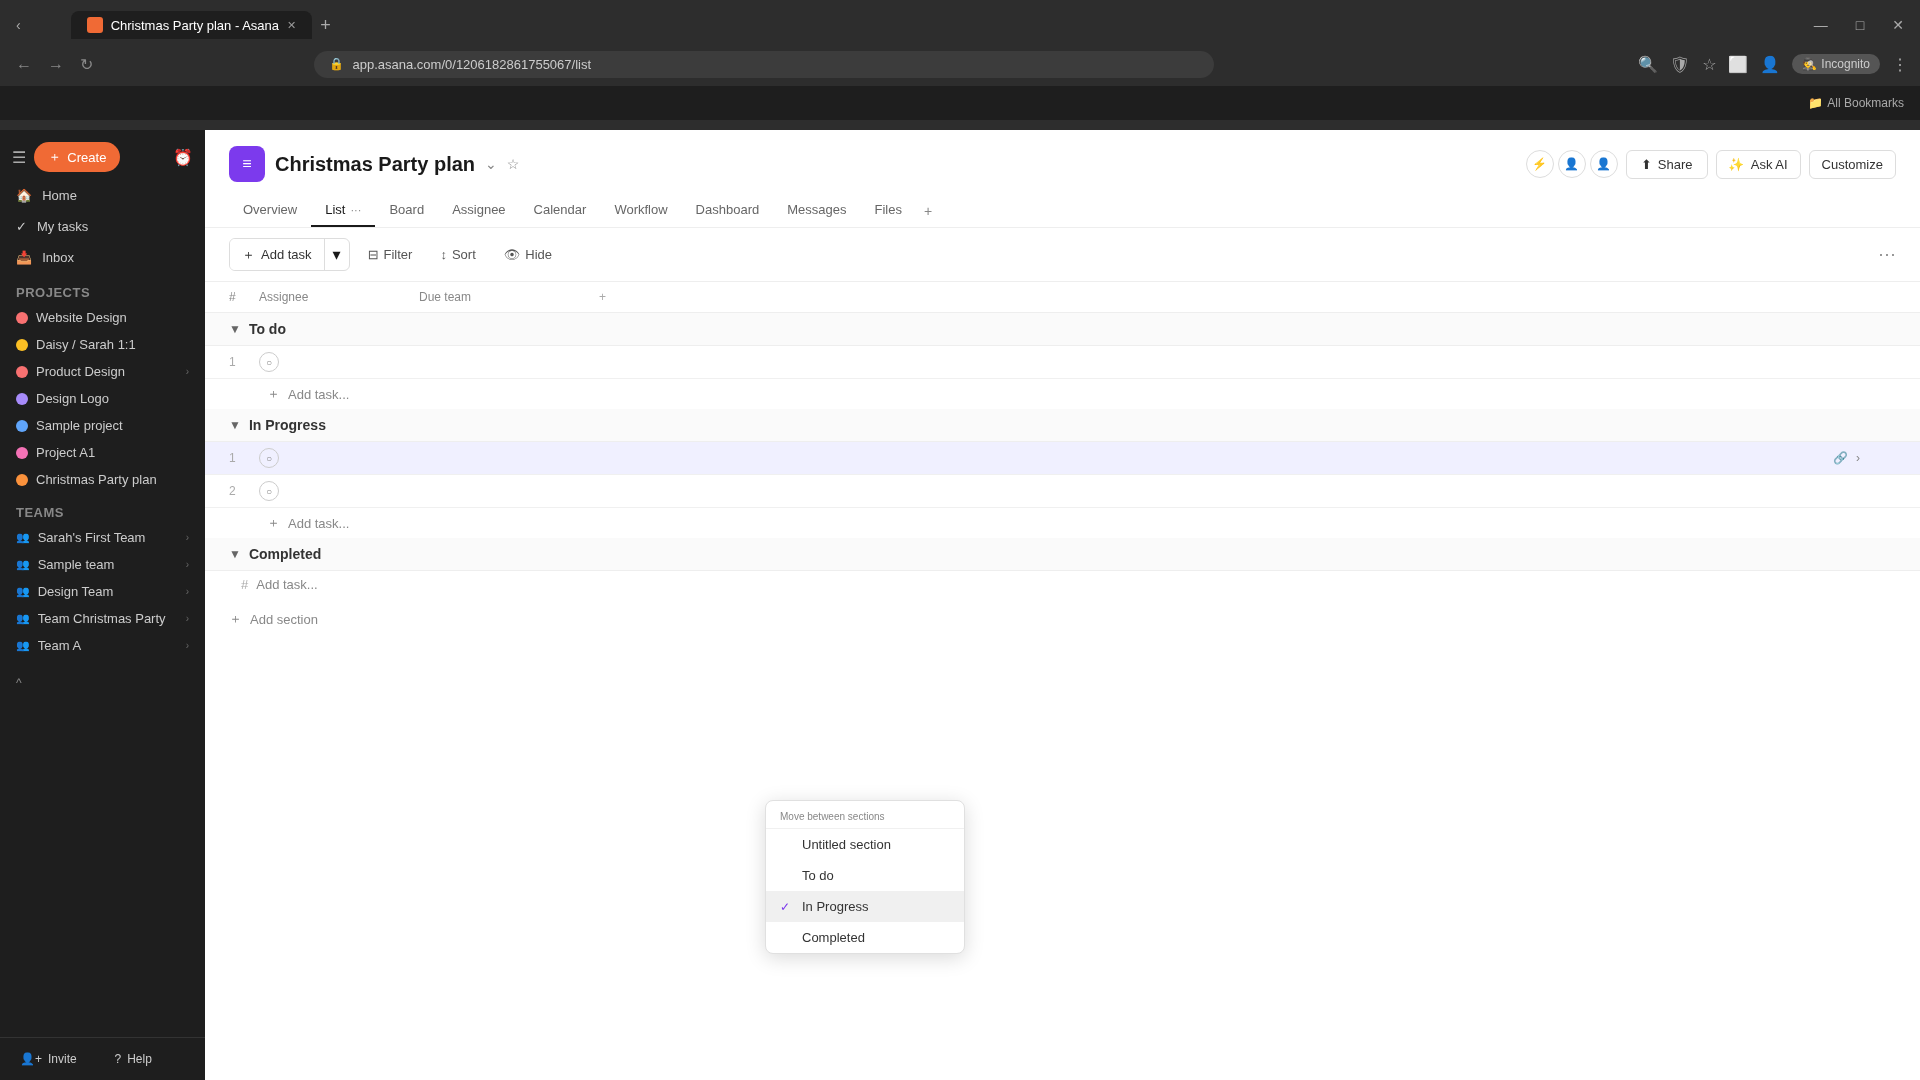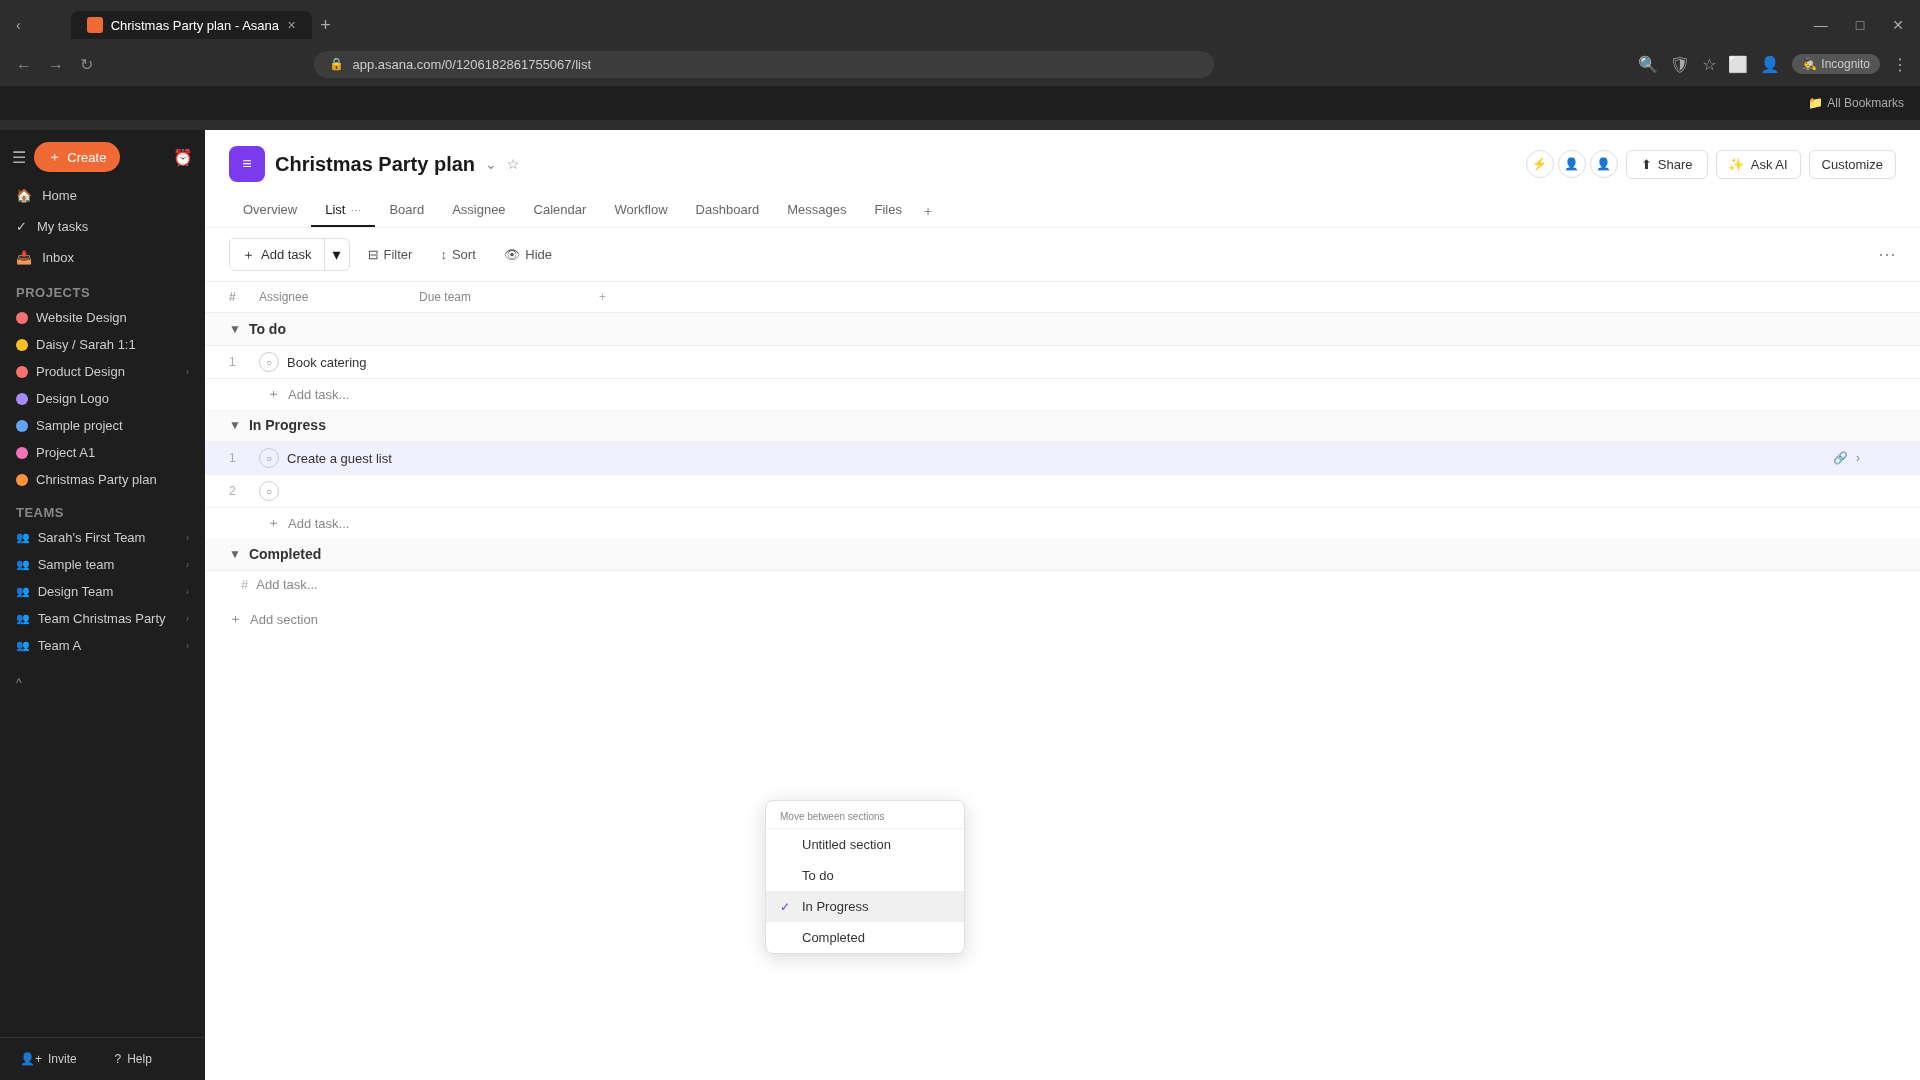--- a/index.html
+++ b/index.html
@@ -347,39 +347,37 @@
       </div>
 
       <div class="section">
         <div class="section-header">
           <span class="section-chevron">▼</span>
           <span class="section-title">To do</span>
         </div>
         <div class="task-row">
           <span class="task-num">1</span>
           <span class="task-checkbox">○</span>
-          <span class="task-name">Book catering</span>
           <span class="task-assignee"></span>
           <span class="task-due"></span>
         </div>
         <div class="add-task-row">
           <span style="margin-left:38px;">＋</span>
           <span>Add task...</span>
         </div>
       </div>
 
       <div class="section">
         <div class="section-header">
           <span class="section-chevron">▼</span>
           <span class="section-title">In Progress</span>
         </div>
         <div class="task-row highlighted">
           <span class="task-num">1</span>
           <span class="task-checkbox">○</span>
-          <span class="task-name">Create a guest list</span>
           <div class="task-actions">
             <span style="cursor:pointer;">🔗</span>
             <span style="cursor:pointer;">›</span>
           </div>
           <span class="task-assignee"></span>
           <span class="task-due"></span>
         </div>
         <div class="task-row">
           <span class="task-num">2</span>
           <span class="task-checkbox">○</span>

